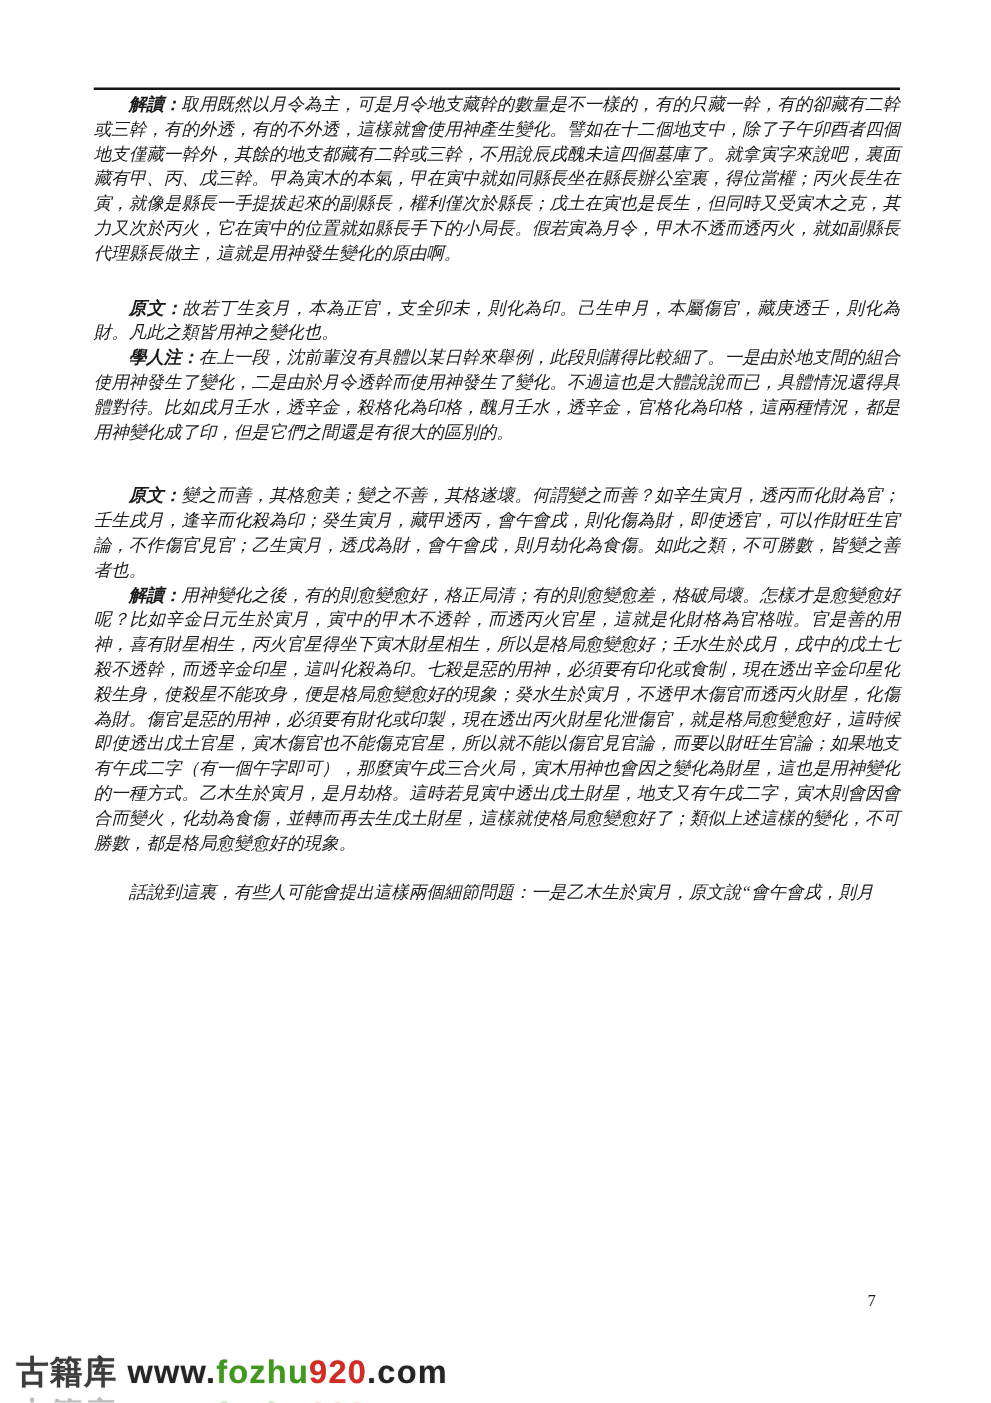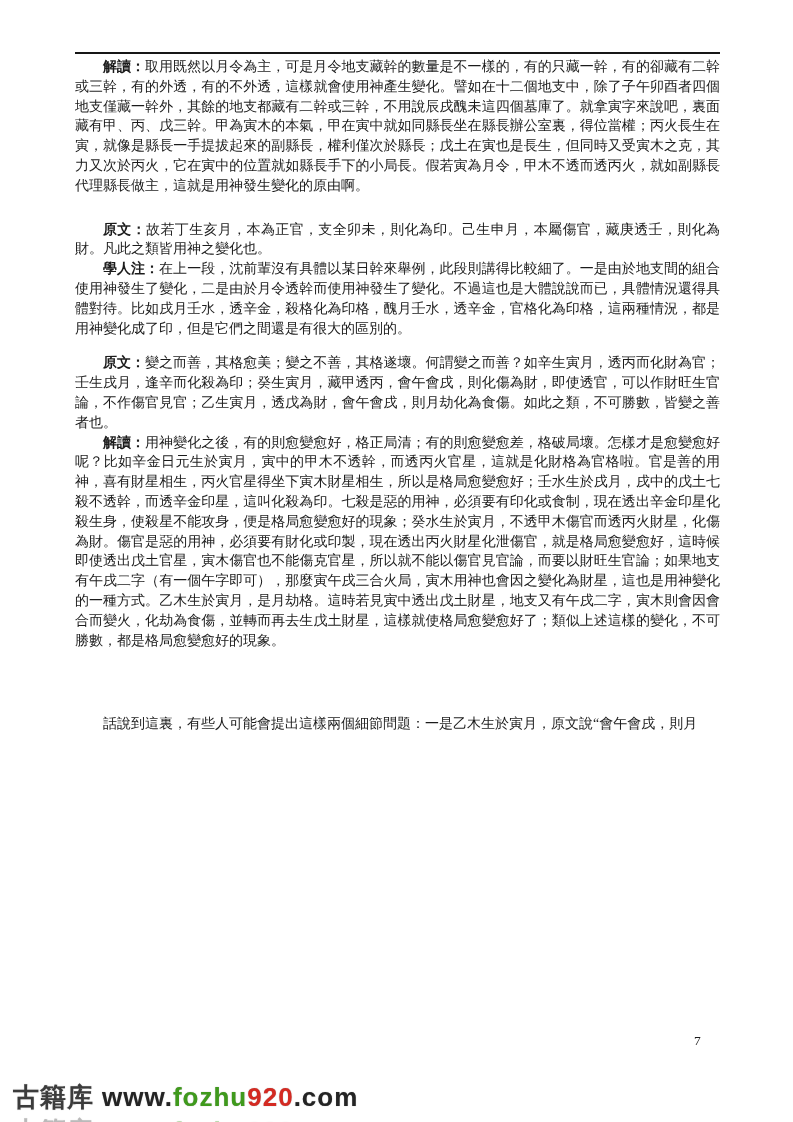--- a/index.html
+++ b/index.html
@@ -10,22 +10,23 @@
   body {
     width: 793px;
     height: 1122px;
     position: relative;
     overflow: hidden;
     font-family: "Liberation Serif", "DejaVu Serif", serif;
   }
   .page {
     position: absolute;
     left: 75px;
-    top: 52px;
+    top: 70px;
     width: 645px;
+    font-style: italic;
   }
   .top-rule {
     width: 645px;
     height: 0;
     border-top: 2px solid #161616;
     margin-bottom: 3px;
   }
   .body-text {
     color: #1b1b1b;
     font-size: 14px;
@@ -35,22 +36,22 @@
     word-break: break-all;
   }
   .para {
     margin: 0;
     text-indent: 2em;
   }
   .plabel {
     font-weight: bold;
   }
   .gap-sm { margin-top: 24px; }
-  .gap-md { margin-top: 15px; }
-  .gap-lg { margin-top: 64px; }
+  .gap-md { margin-top: 32px; }
+  .gap-lg { margin-top: 20px; }
   .page-number {
     position: absolute;
     left: 694px;
     top: 1033px;
     font-size: 13.5px;
     color: #1b1b1b;
     font-family: "Liberation Serif", "DejaVu Serif", serif;
   }
   .watermark {
     position: absolute;

